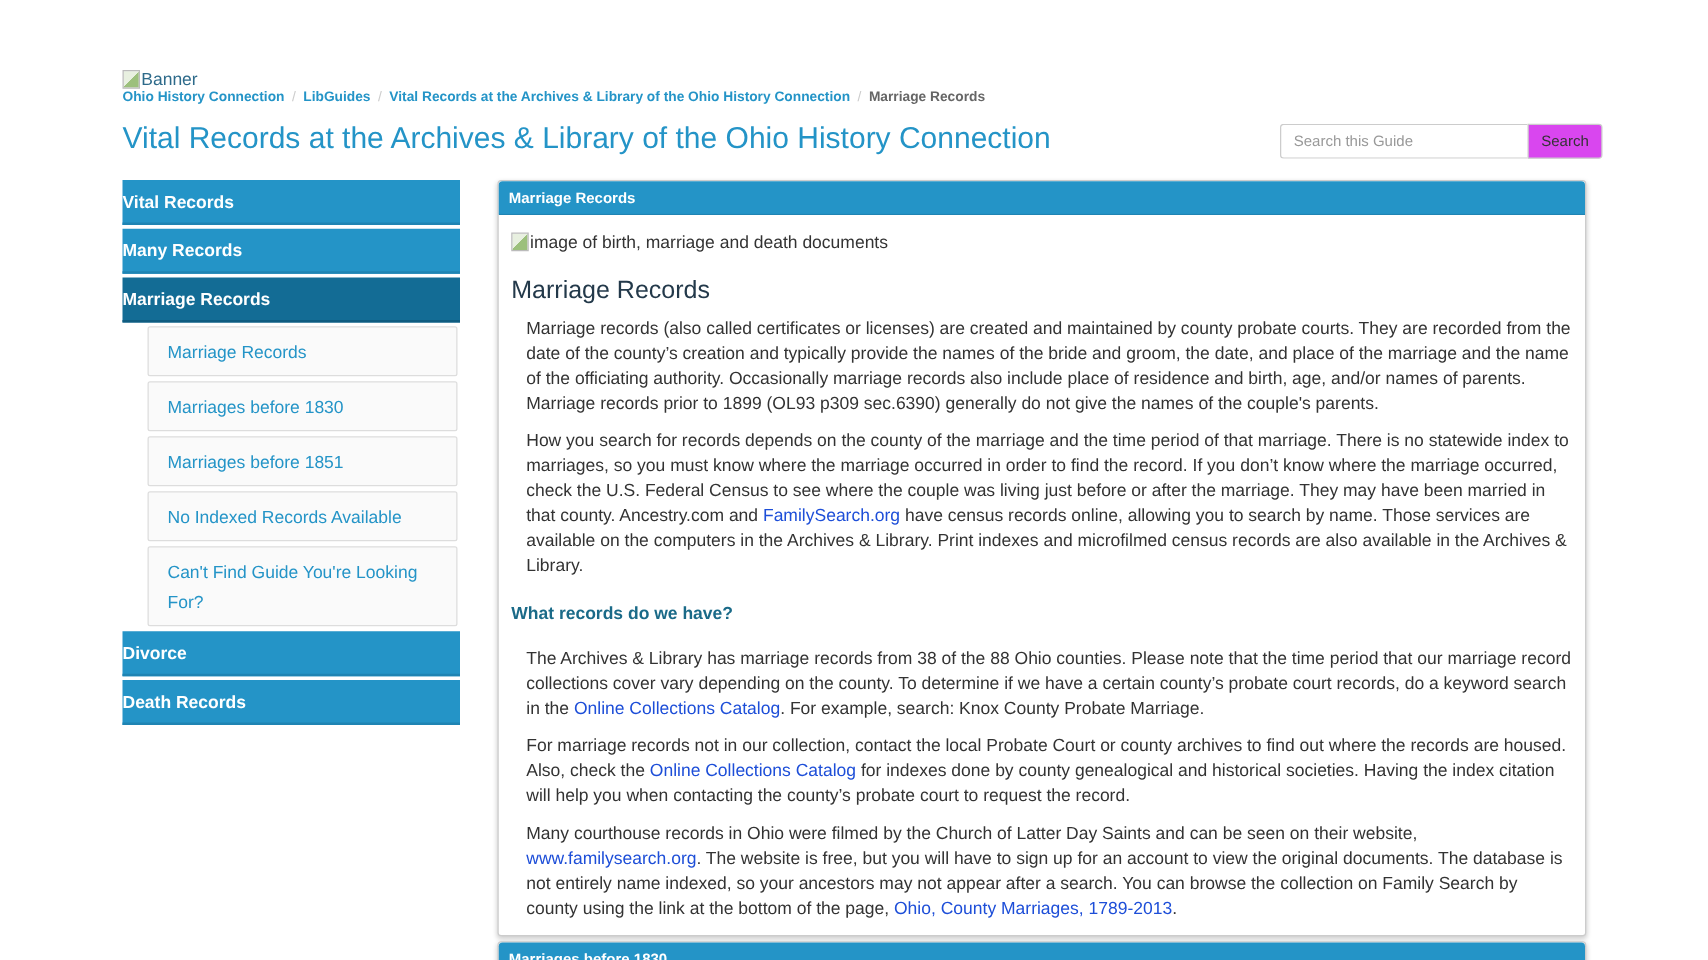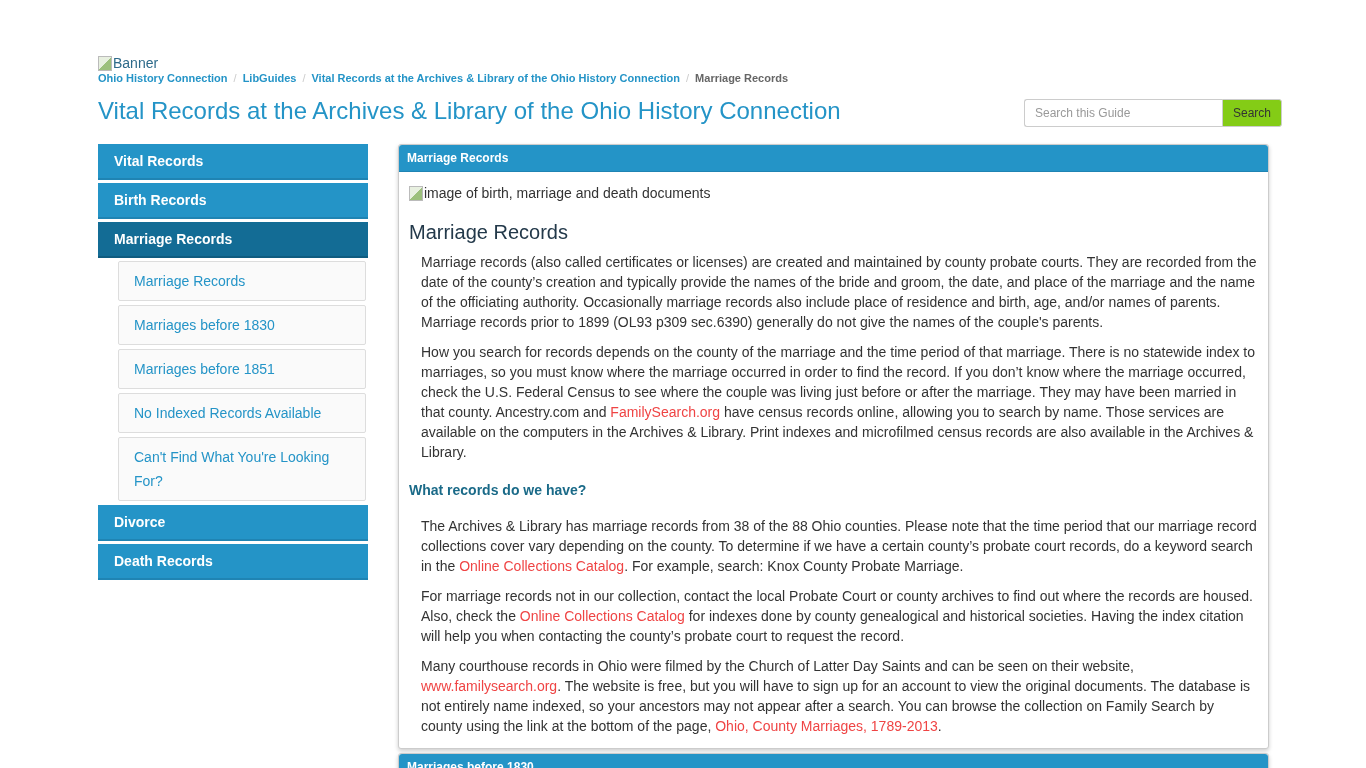--- a/index.html
+++ b/index.html
@@ -1,31 +1,31 @@
 <!DOCTYPE html>
 <html><head>
 <meta charset="utf-8">
 <style>
   html, body { margin:0; padding:0; background:#fff; }
   body { width:1366px; height:768px; overflow:hidden; font-family:"Liberation Sans", sans-serif; color:#333; font-size:14px; }
-  a { color:#ef4444; text-decoration:none; }
+  a { color:#1d4ed8; text-decoration:none; }
   .container { position:absolute; left:98px; width:1170px; top:0; }
   .banner { position:absolute; top:55px; left:0; font-size:14px; color:#2d6a8a; display:flex; align-items:center; }
   .broken-img { display:inline-block; width:12px; height:13px; border:1px solid #bbb; background:linear-gradient(135deg,#e8f0e0 50%,#9cc07c 50%); margin-right:1px; vertical-align:middle; }
   .breadcrumb { position:absolute; top:72px; left:0; font-size:11px; font-weight:bold; display:flex; align-items:center; white-space:nowrap; }
   .breadcrumb a { color:#2494c7;text-align:right; }
   .breadcrumb .sep { color:#ccc; margin:0 6px; font-weight:normal; }
   .breadcrumb .current { color:#666; }
   .page-title { position:absolute; top:97px; left:0; font-size:24px; color:#2494c7; font-weight:normal; margin:0; white-space:nowrap; }
   .search { position:absolute; top:99px; left:898px; display:flex;margin-left:28px; }
   .search input { width:198px; height:28px; box-sizing:border-box; border:1px solid #ccc; border-right:none; border-radius:3px 0 0 3px; padding:0 10px; font-size:12px; font-family:"Liberation Sans", sans-serif; color:#555; }
   .search input::placeholder { color:#999; }
-  .search button { height:28px; width:60px; box-sizing:border-box; border:1px solid #ccc; border-radius:0 3px 3px 0; background:#84cc16; font-size:12px; font-family:"Liberation Sans", sans-serif; color:#333; }
+  .search button { height:28px; width:60px; box-sizing:border-box; border:1px solid #ccc; border-radius:0 3px 3px 0; background:#d946ef; font-size:12px; font-family:"Liberation Sans", sans-serif; color:#333; }
   .sidenav { position:absolute; top:144px; left:0; width:270px; }
-  .nav-main { display:block; background:#2494c7; color:#fff; font-weight:bold; font-size:14px; padding:0 16px; height:34px; line-height:34px; margin-bottom:3px; border-bottom:2px solid #1f84b3; }
+  .nav-main { display:block; background:#2494c7; color:#fff; font-weight:bold; font-size:14px; padding:0 0; height:34px; line-height:34px; margin-bottom:3px; border-bottom:2px solid #1f84b3; }
   .nav-main.active { background:#136c95; border-bottom-color:#0f5c80; }
   .nav-sub { display:block; margin-left:20px; width:248px; box-sizing:border-box; border:1px solid #ddd; background:#fafafa; color:#2494c7; font-size:14px; padding:7px 15px; line-height:24px; margin-bottom:4px; border-radius:2px; }
   .panel { position:absolute; left:300px; width:869px; border:1px solid #ccc; border-radius:3px; box-shadow:0 2px 4px rgba(0,0,0,0.2); background:#fff; }
   .panel-head { background:#2494c7; color:#fff; font-weight:bold; font-size:12px; padding:0 8px; height:26px; line-height:26px; border-radius:3px 3px 0 0; border-bottom:1px solid #1f84b3; }
   .panel-body { padding:10px 10px 12px 10px; }
   .img-alt { font-size:14px; color:#333; display:flex; align-items:center; height:22px; margin-bottom:16px; }
   .panel-body h2 { font-size:20px; font-weight:normal; color:#23394a; margin:0 0 8px 0; line-height:24px; }
   .panel-body p { margin:0 0 10px 12px; line-height:20px; font-size:14px; color:#333; }
   .panel-body h4 { font-size:14px; font-weight:bold; color:#1a6a88; margin:18px 0 16px 0; line-height:20px; }
 </style>
@@ -51,27 +51,27 @@
 
   <h1 class="page-title">Vital Records at the Archives &amp; Library of the Ohio History Connection</h1>
 
   <form class="search">
     <input type="text" placeholder="Search this Guide" style="">
     <button type="submit">Search</button>
   </form>
 
   <div class="sidenav">
     <a href="#" class="nav-main">Vital Records</a>
-    <a href="#" class="nav-main">Birth Records</a>
+    <a href="#" class="nav-main">Many Records</a>
     <a href="#" class="nav-main active">Marriage Records</a>
     <a href="#" class="nav-sub">Marriage Records</a>
     <a href="#" class="nav-sub">Marriages before 1830</a>
     <a href="#" class="nav-sub">Marriages before 1851</a>
     <a href="#" class="nav-sub">No Indexed Records Available</a>
-    <a href="#" class="nav-sub">Can't Find What You're Looking For?</a>
+    <a href="#" class="nav-sub">Can't Find Guide You're Looking For?</a>
     <a href="#" class="nav-main">Divorce</a>
     <a href="#" class="nav-main">Death Records</a>
   </div>
 
   <section class="panel" style="top:144px;">
     <div class="panel-head">Marriage Records</div>
     <div class="panel-body">
       <div class="img-alt">
         <span class="broken-img"></span>
         <span>image of birth, marriage and death documents</span>

